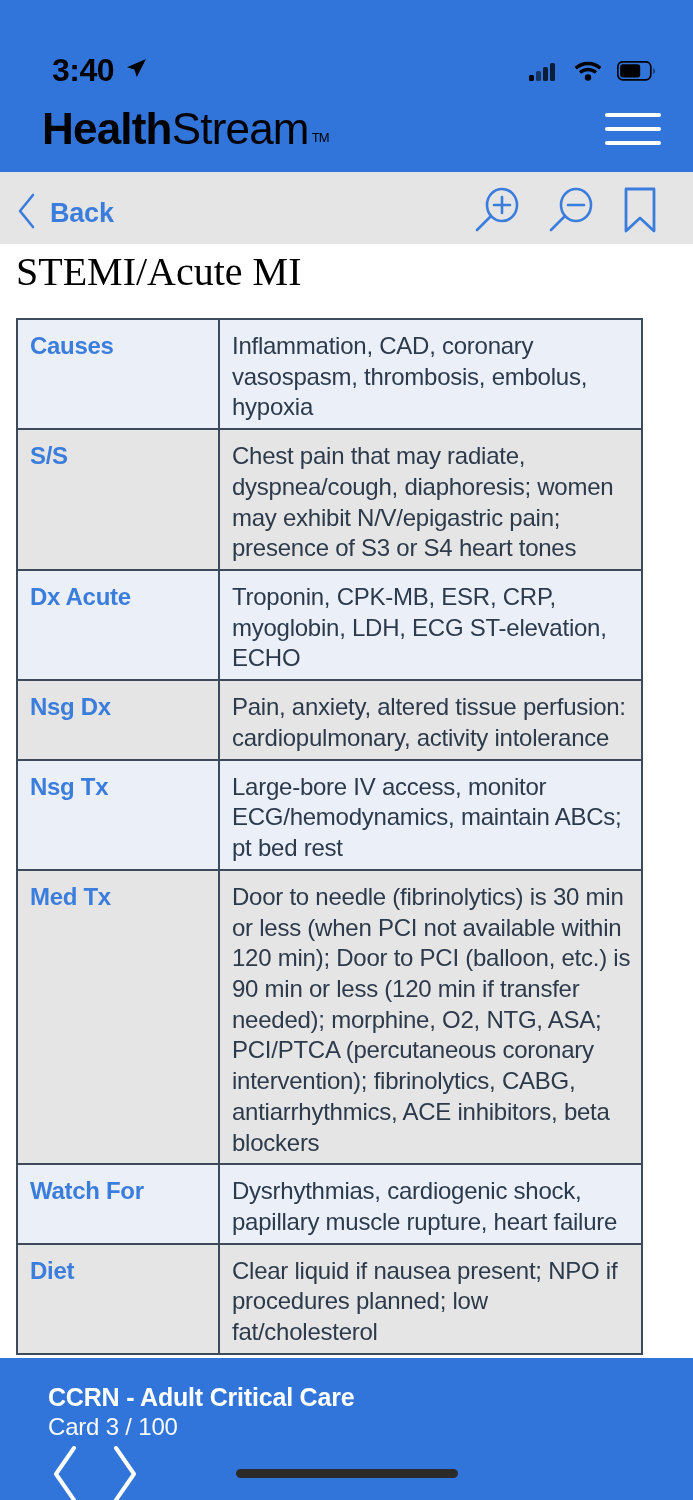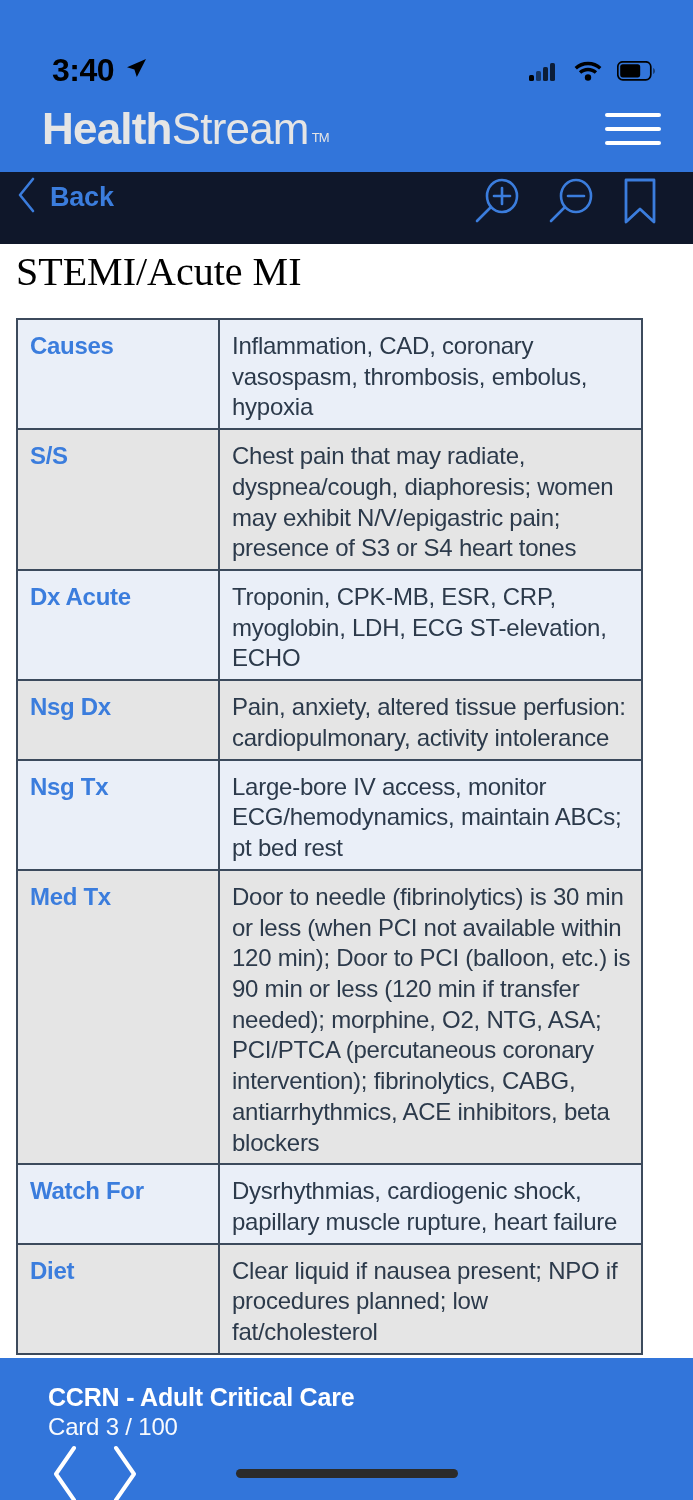--- a/index.html
+++ b/index.html
@@ -52,21 +52,21 @@
   
   .brandbar {
     height: 86px;
     background: #3275da;
     display: flex;
     align-items: center;
     justify-content: space-between;
     padding: 0 32px 0 42px;
   }
   .brand {
-    color: #e5e5e5;
+    color: #000000;
     font-size: 44px;
     line-height: 1;
     letter-spacing: -0.8px;
     white-space: nowrap;
     display: flex;
     align-items: baseline;
   }
   .brand .b-health { font-weight: 700; }
   .brand .b-stream { font-weight: 300; }
   .brand .b-tm { font-size: 13px; font-weight: 400; margin-left: 3px; position: relative; top: -2px; }
@@ -85,24 +85,24 @@
     height: 4px;
     width: 100%;
     background: #ffffff;
     border-radius: 2px;
   }
 
   
   .toolbar {
     height: 72px;
     display: flex;
-    align-items: flex-start;
-    justify-content: space-between;
-    padding: 4px 32px 0 14px;
-    background: #0f172a;
+    align-items: center;
+    justify-content: space-between;
+    padding: 10px 32px 0 14px;
+    background: #e5e5e5;
   }
   .back-btn {
     display: flex;
     align-items: center;
     gap: 10px;
     cursor: pointer;
   }
   .back-label {
     color: #3b7ddd;
     font-size: 27px;

